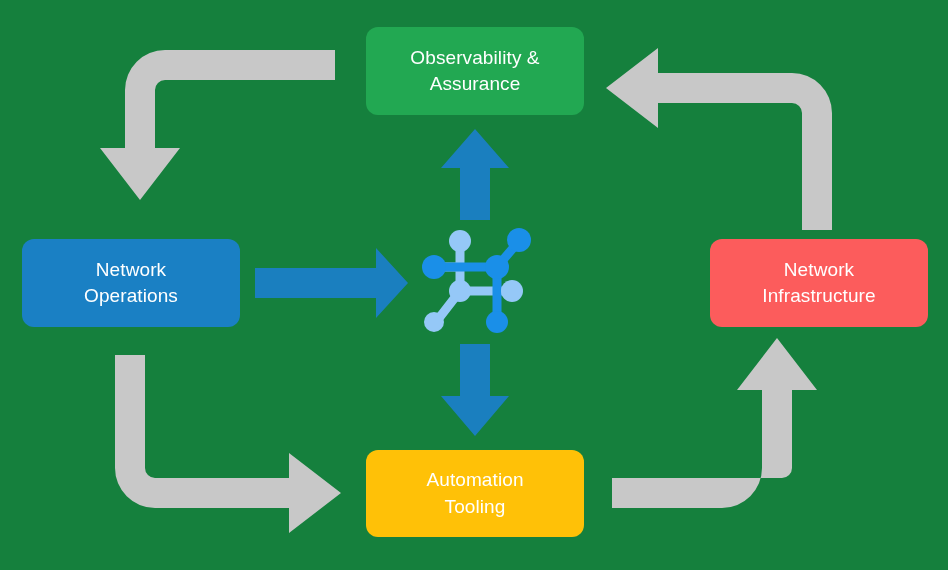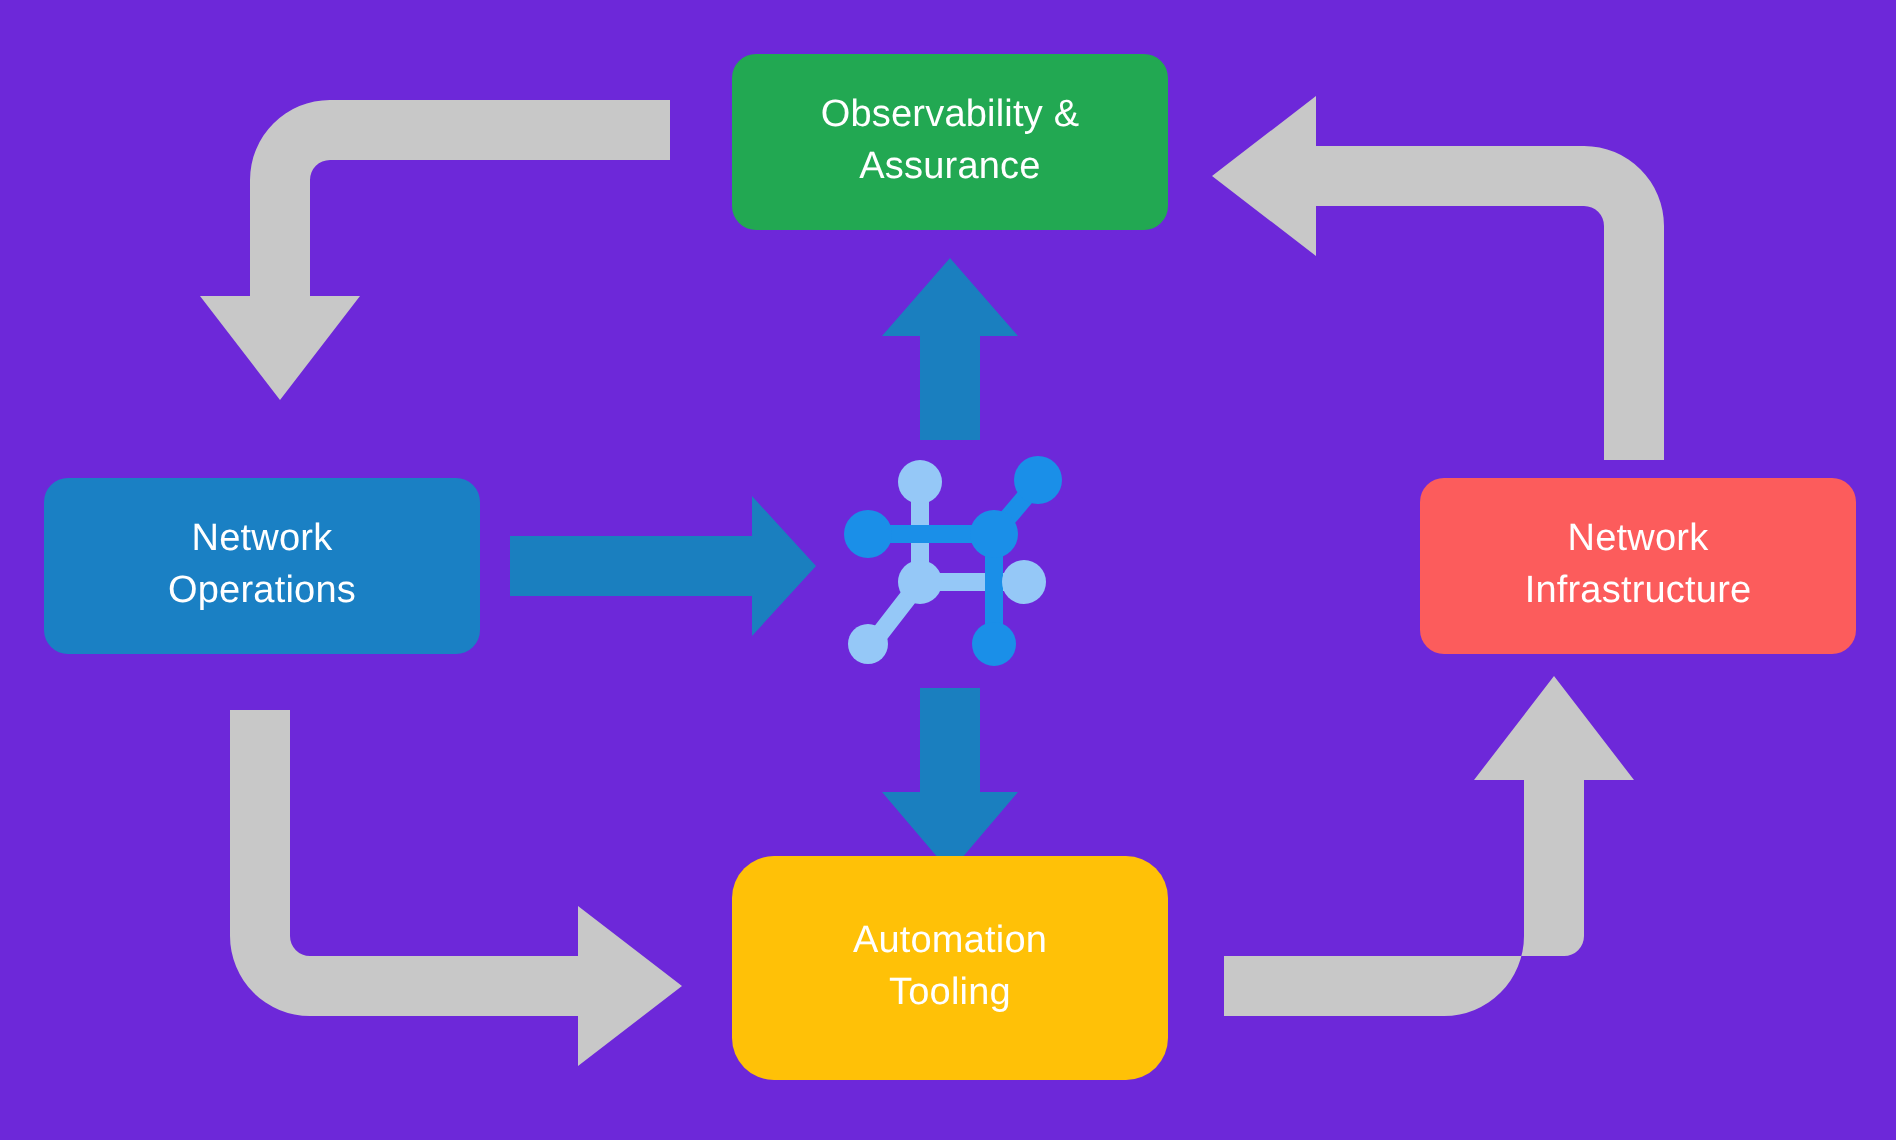--- a/index.html
+++ b/index.html
@@ -12,21 +12,21 @@
     height: 570px;
     position: relative;
     overflow: hidden;
     font-family: "Liberation Sans", sans-serif;
   }
   #stage {
     position: absolute;
     left: 0; top: 0;
     width: 948px;
     height: 570px;
-    background: #6d28d9;
+    background: #15803d;
   }
   .node-box {
     position: absolute;
     border-radius: 12px;
     display: flex;
     align-items: center;
     justify-content: center;
     text-align: center;
     color: #ffffff;
     font-size: 19px;
@@ -44,22 +44,22 @@
   }
   #box-network-operations {
     left: 22px; top: 239px;
     width: 218px; height: 88px;
   }
   #box-network-infrastructure {
     left: 710px; top: 239px;
     width: 218px; height: 88px;
   }
   #box-automation-tooling {
-    left: 366px; top: 428px;
-    width: 218px; height: 112px; border-radius: 21px;
+    left: 366px; top: 450px;
+    width: 218px; height: 87px;
   }
   .svg-layer {
     position: absolute;
     left: 0; top: 0;
     width: 948px;
     height: 570px;
     pointer-events: none;
   }
   .svg-layer > * { pointer-events: auto; }
 </style>

